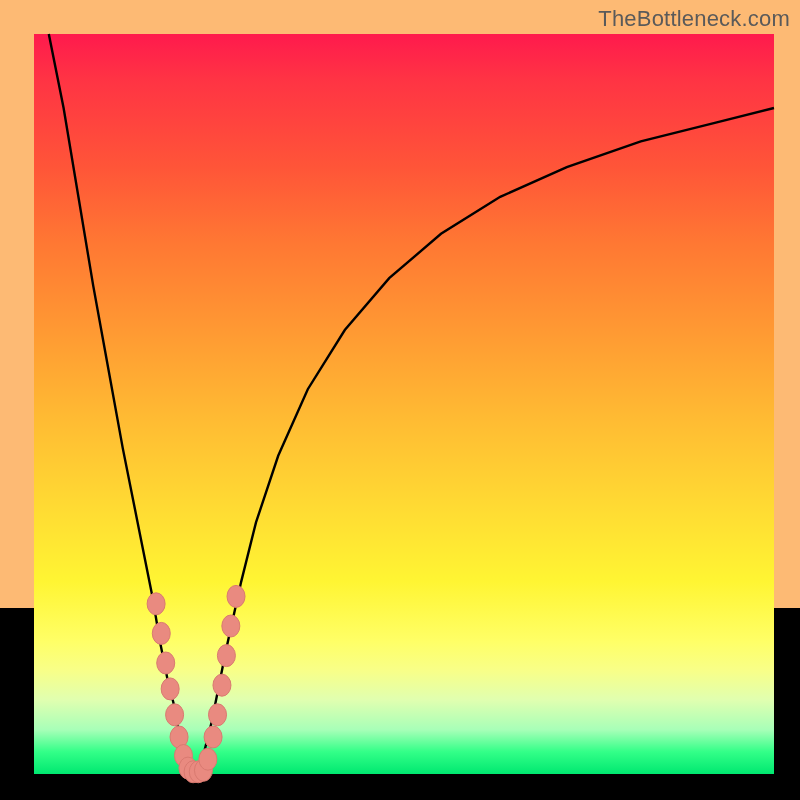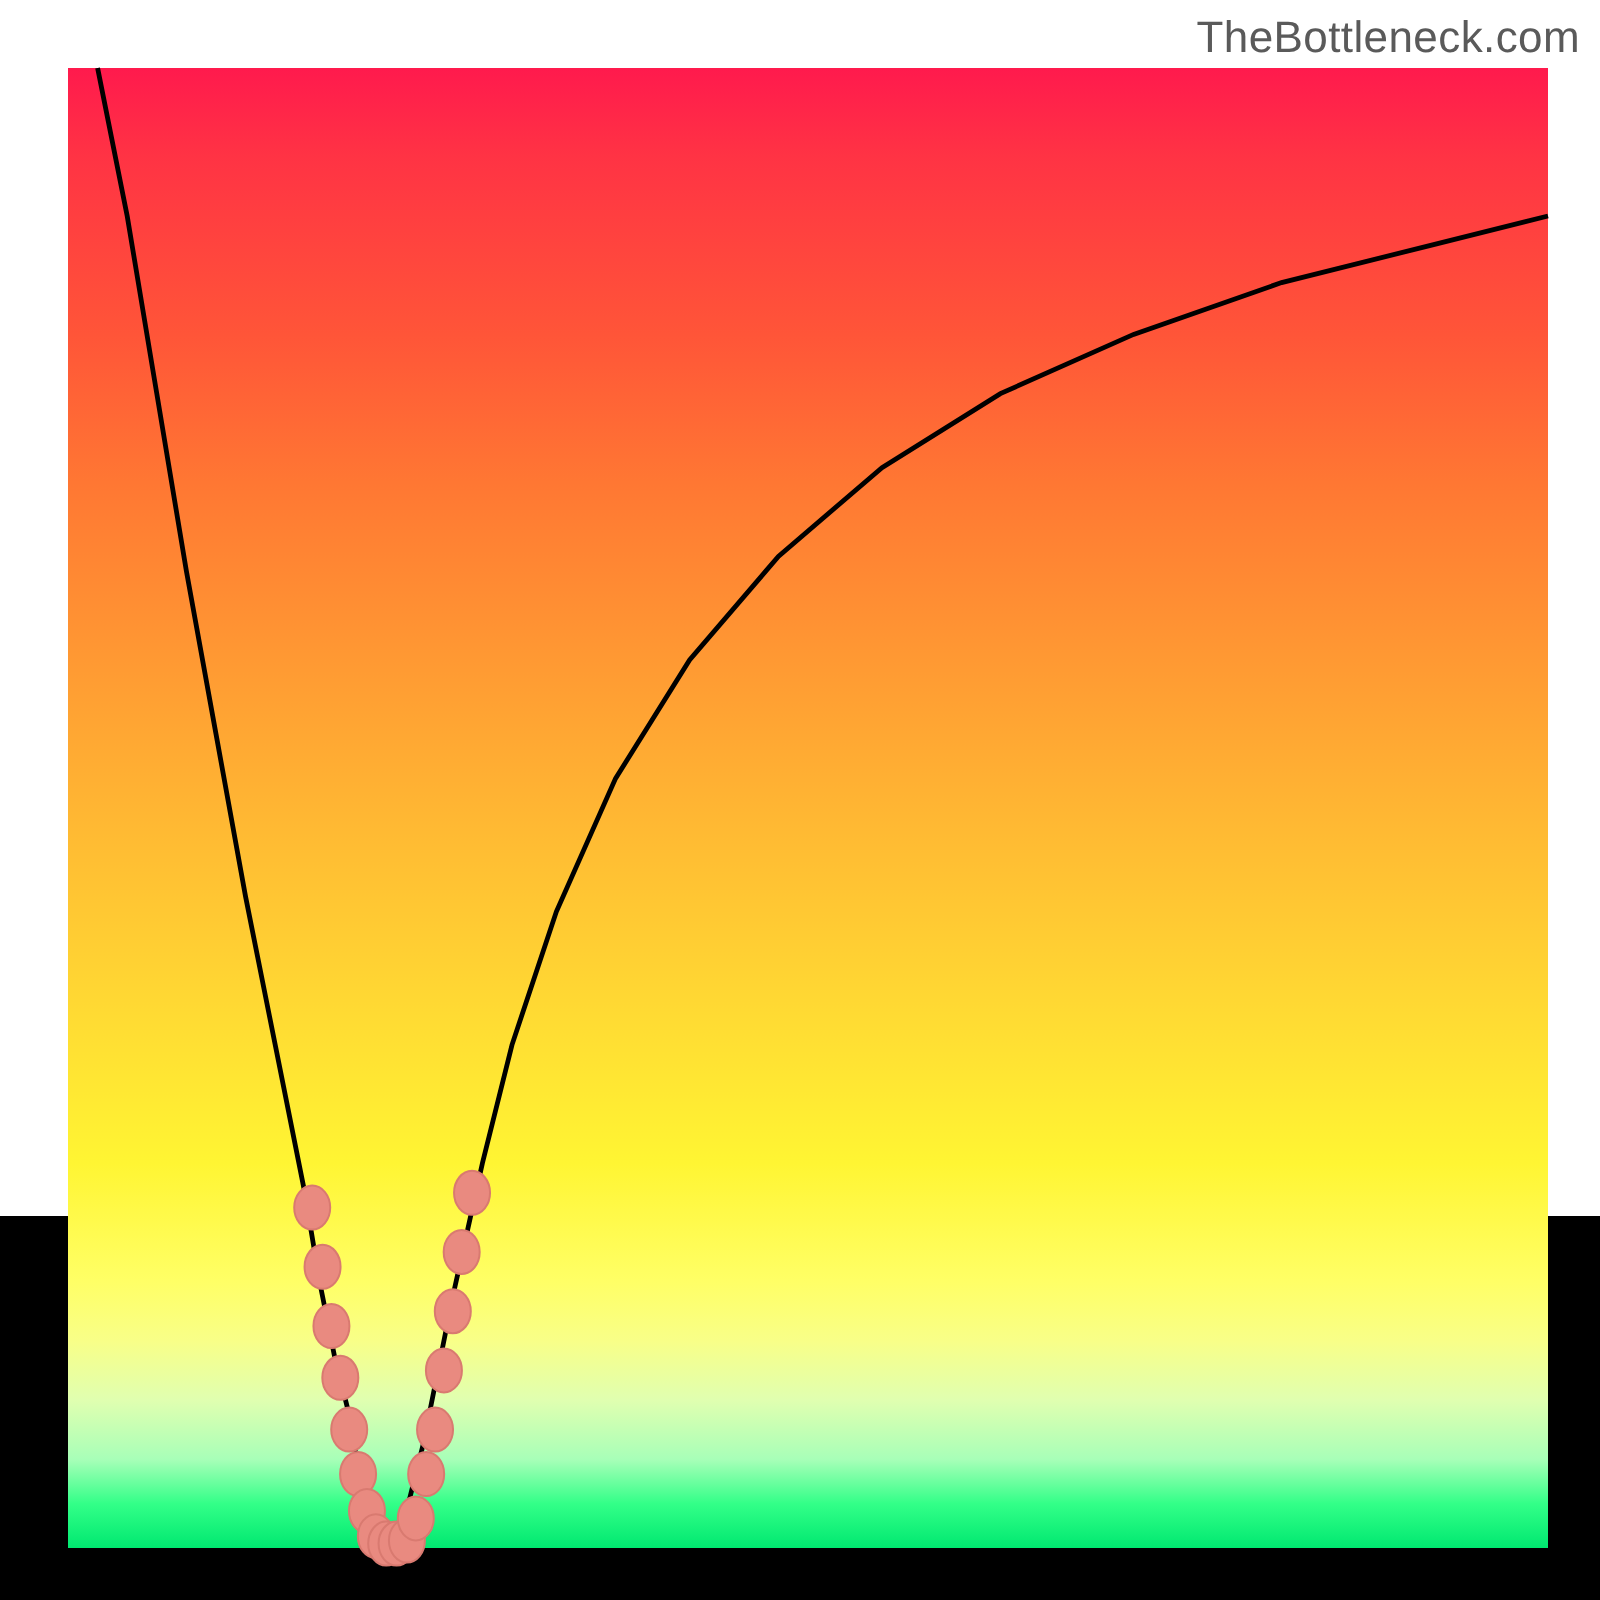--- a/index.html
+++ b/index.html
@@ -10,21 +10,21 @@
     overflow: hidden;
     background: #000;
     font-family: Arial, Helvetica, sans-serif;
   }
   .frame {
     position: absolute;
     left: 0;
     top: 0;
     width: 800px;
     height: 608px;
-    background: #ffffff;
+    background: #fdba74;
   }
   .plot-area {
     position: absolute;
     left: 34px;
     top: 34px;
     width: 740px;
     height: 740px;
     background: linear-gradient(
       to bottom,
       #ff1a4d 0%,

